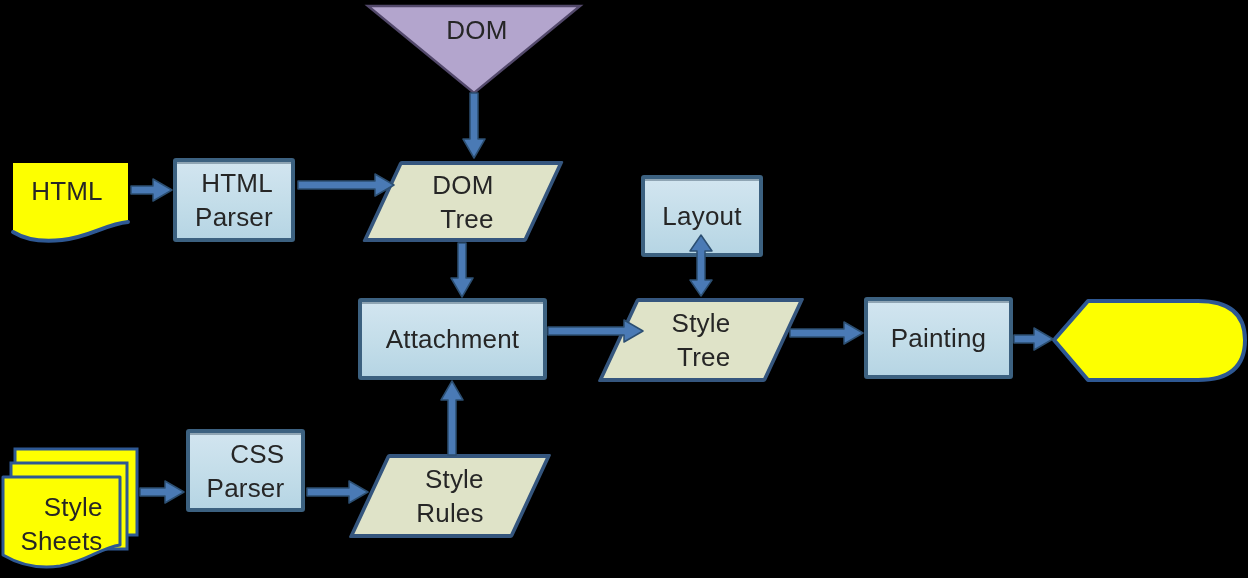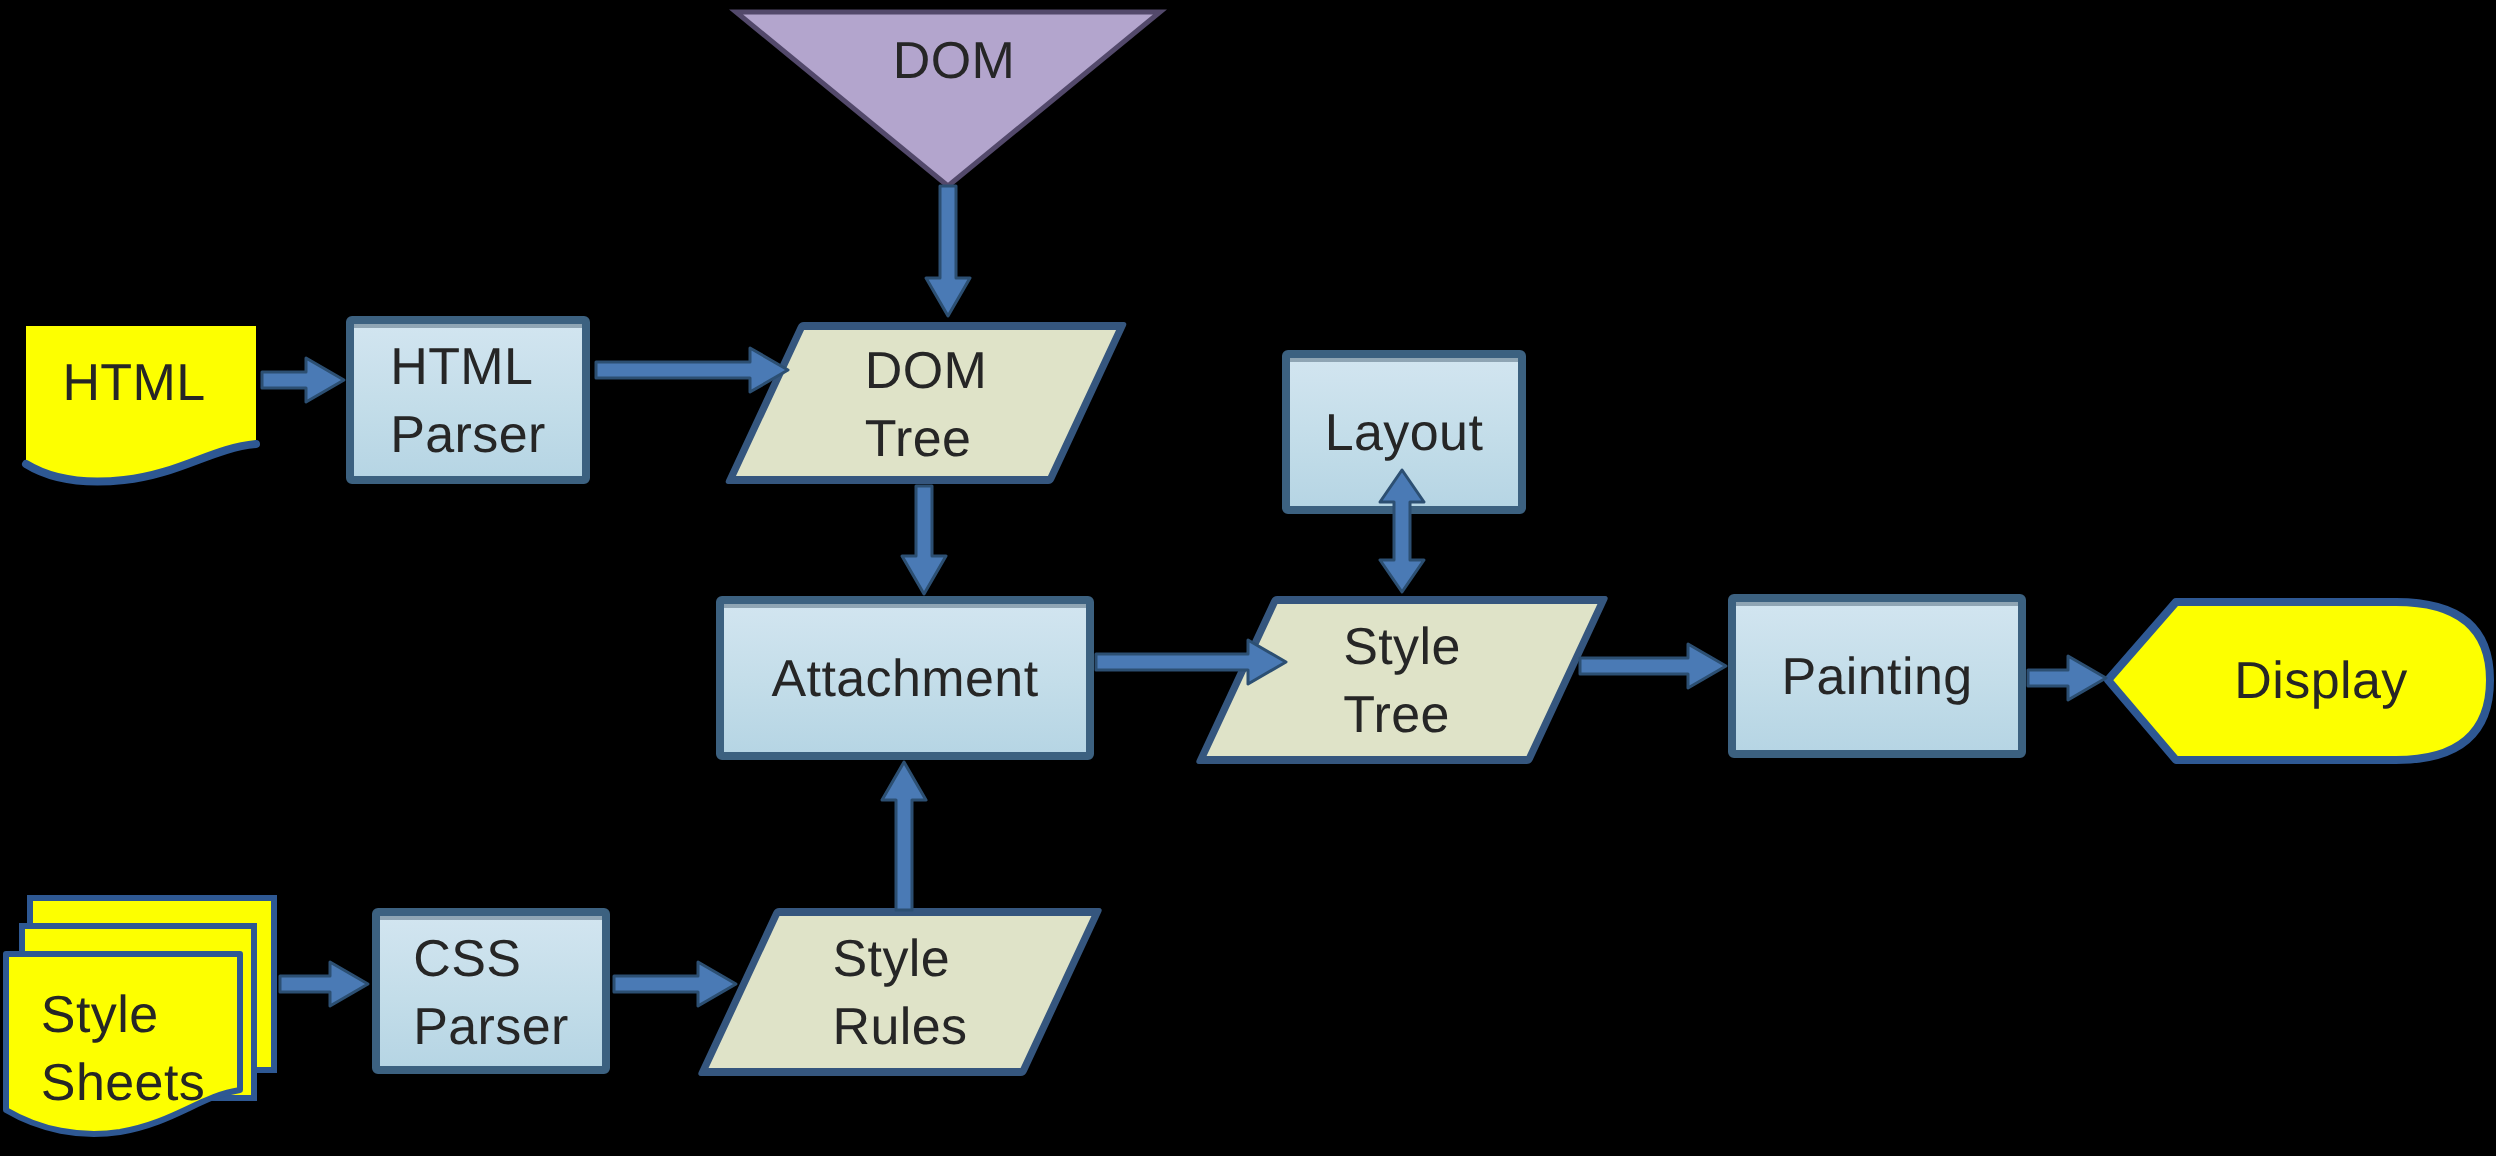--- a/index.html
+++ b/index.html
@@ -23,21 +23,21 @@
     width: 1248px;
     height: 578px;
     pointer-events: none;
   }
   #base-layer { z-index: 1; }
   #arrow-layer { z-index: 3; }
 
   .node-label {
     font-size: 26px;
     line-height: 34px;
-    text-align: left;
+    text-align: right;
     white-space: pre-line;
     color: #262626;
     letter-spacing: 0.2px;
   }
 
   
   .pbox {
     position: absolute;
     z-index: 2;
     box-sizing: border-box;
@@ -46,21 +46,21 @@
     background: linear-gradient(180deg, #d2e5f0 0%, #c3dde9 55%, #b6d5e4 100%);
     box-shadow: inset 0 2px 0 rgba(20,45,70,0.35);
     display: flex;
     align-items: center;
     justify-content: center;
   }
   #node-html-parser { left: 173px; top: 158px; width: 122px; height: 84px; }
   #node-layout     { left: 641px; top: 151px; width: 122px; height: 82px; margin-top: 24px; }
   #node-attachment { left: 358px; top: 298px; width: 189px; height: 82px; }
   #node-painting   { left: 864px; top: 297px; width: 149px; height: 82px; }
-  #node-css-parser { left: 186px; top: 454px; width: 119px; height: 83px; }
+  #node-css-parser { left: 186px; top: 429px; width: 119px; height: 83px; }
 
   
   .para {
     position: absolute;
     z-index: 2;
     display: flex;
     align-items: center;
     justify-content: center;
   }
   .para .para-bg {
@@ -144,23 +144,20 @@
     <div class="node-label">Style
 Rules</div>
   </div>
 
   <div class="float-label" id="label-dom">
     <div class="node-label">DOM</div>
   </div>
   <div class="float-label" id="label-html">
     <div class="node-label">HTML</div>
   </div>
-  <div class="float-label" id="label-display">
-    <div class="node-label">Display</div>
-  </div>
   <div class="float-label" id="label-style-sheets">
     <div class="node-label">Style
 Sheets</div>
   </div>
 
   <svg id="arrow-layer" class="layer" viewBox="0 0 1248 578">
     <g fill="#4a7ab5" stroke="#2c4f72" stroke-width="1.5" stroke-linejoin="round">
       <polygon points="470,93 470,139 463,139 474,158 485,139 478,139 478,93"></polygon>
       <polygon points="131,186 153,186 153,179 172,190 153,201 153,194 131,194"></polygon>
       <polygon points="298,181 375,181 375,174 394,185 375,196 375,189 298,189"></polygon>

